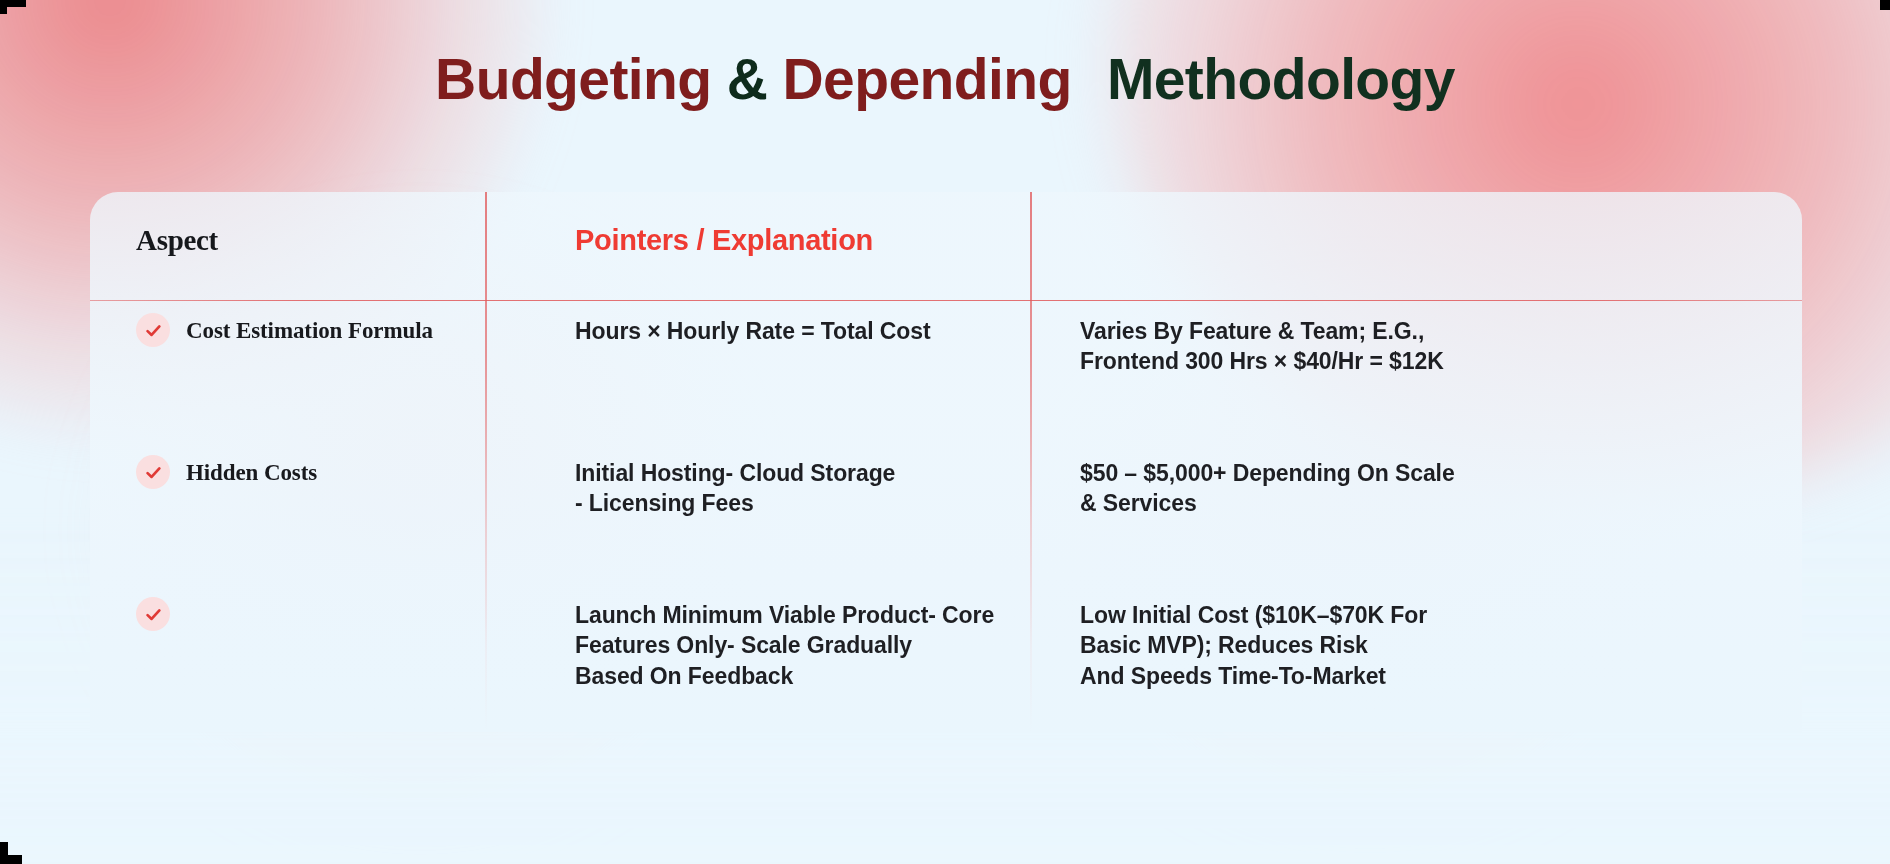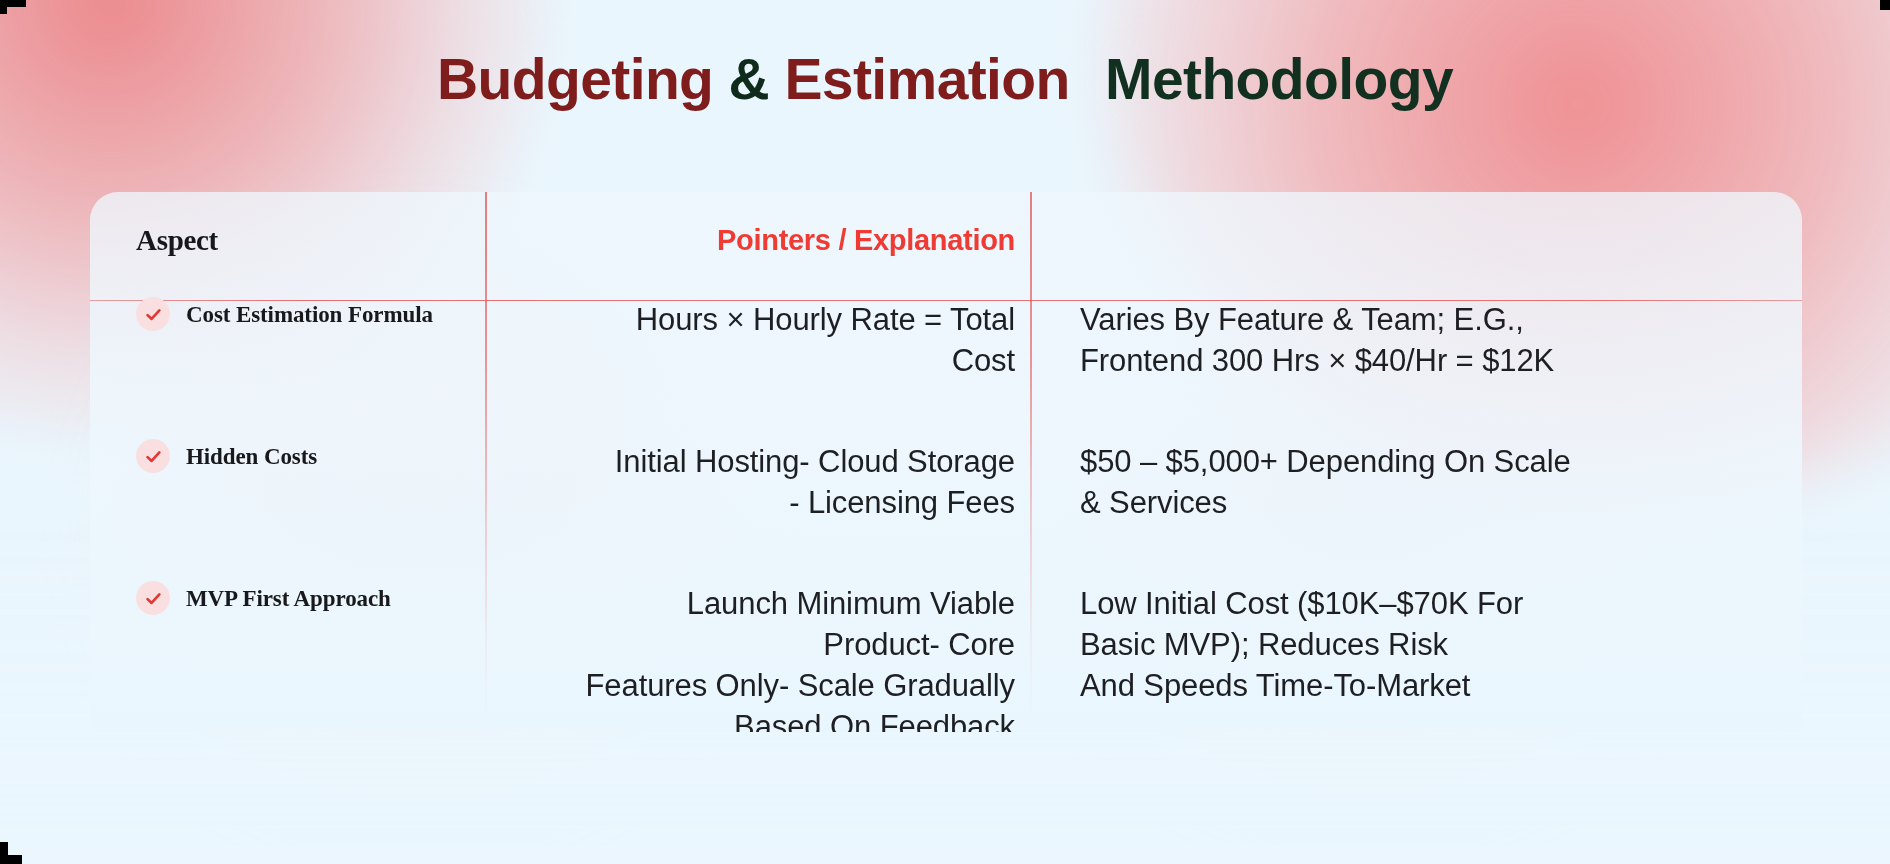--- a/index.html
+++ b/index.html
@@ -133,24 +133,24 @@
         rgba(224,90,92,0.55) 100%);
   }
 
   
   #table { position:absolute; inset:0; }
 
   .row { position:absolute; left:0; right:0; display:block; }
 
   .cell {
     position:absolute;
-    top:0;
+    top:16px;
   }
   .col-1 { left:46px;  width:340px;font-family:Liberation Serif, serif; }
-  .col-2 { left:485px; width:440px;text-align:right; }
+  .col-2 { left:485px; width:440px; }
   .col-3 { left:990px; width:560px; }
 
   
   #header-row { top:0; height:108px; }
   #header-row .cell { top:32px; }
   .th {
     font-size:29px;
     font-weight:700;
     letter-spacing:-0.3px;
     color:#16181c;
@@ -182,22 +182,22 @@
 
   .aspect-label {
     font-size:23px;
     font-weight:700;
     color:#18191d;
     line-height:1.32;
     letter-spacing:-0.1px;
   }
 
   .body-text {
-    font-size:31px;
-    font-weight:400;
+    font-size:23px;
+    font-weight:700;
     color:#1e1f23;
     line-height:1.32;
     letter-spacing:-0.1px;
     white-space:pre-line;
   }
 
   
   .edge { position:absolute; background:#000; }
   #edge-top-left     { left:0;  top:0;   width:26px; height:7px; }
   #edge-left         { left:0;  top:0;   width:7px;  height:14px; }
@@ -210,21 +210,21 @@
 
 <div id="stage">
 
   <div class="blob" id="blob-top-left"></div>
   <div class="blob" id="blob-top-right"></div>
   <div class="blob" id="blob-mid-left"></div>
   <div class="blob" id="blob-mid-right"></div>
   <div class="blob" id="blob-bottom-wash"></div>
 
   <h1 id="title">
-    <span class="accent">Budgeting</span><span>&nbsp;</span><span class="amp">&amp;</span><span>&nbsp;</span><span class="accent">Estimation</span><span>&nbsp;</span><span class="dark">Methodology</span>
+    <span class="accent">Budgeting</span><span>&nbsp;</span><span class="amp">&amp;</span><span>&nbsp;</span><span class="accent">Depending</span><span>&nbsp;</span><span class="dark">Methodology</span>
   </h1>
 
   <div id="card">
 
     <div class="v-divider" id="divider-1"></div>
     <div class="v-divider" id="divider-2"></div>
     <div id="header-rule"></div>
 
     <div id="table">
 
@@ -279,21 +279,20 @@
       </div>
 
       <div class="row" id="row-2">
         <div class="cell col-1">
           <div class="aspect-wrap">
             <span class="check-badge">
               <svg width="19" height="19" viewBox="0 0 24 24" fill="none" stroke="#e03a36" stroke-width="3.4" stroke-linecap="round" stroke-linejoin="round">
                 <polyline points="4.5,12.8 9.6,17.6 19.4,6.8"></polyline>
               </svg>
             </span>
-            <span class="aspect-label">MVP First Approach</span>
           </div>
         </div>
         <div class="cell col-2">
           <div class="body-text">Launch Minimum Viable Product- Core
 Features Only- Scale Gradually
 Based On Feedback</div>
         </div>
         <div class="cell col-3">
           <div class="body-text">Low Initial Cost ($10K–$70K For
 Basic MVP); Reduces Risk

